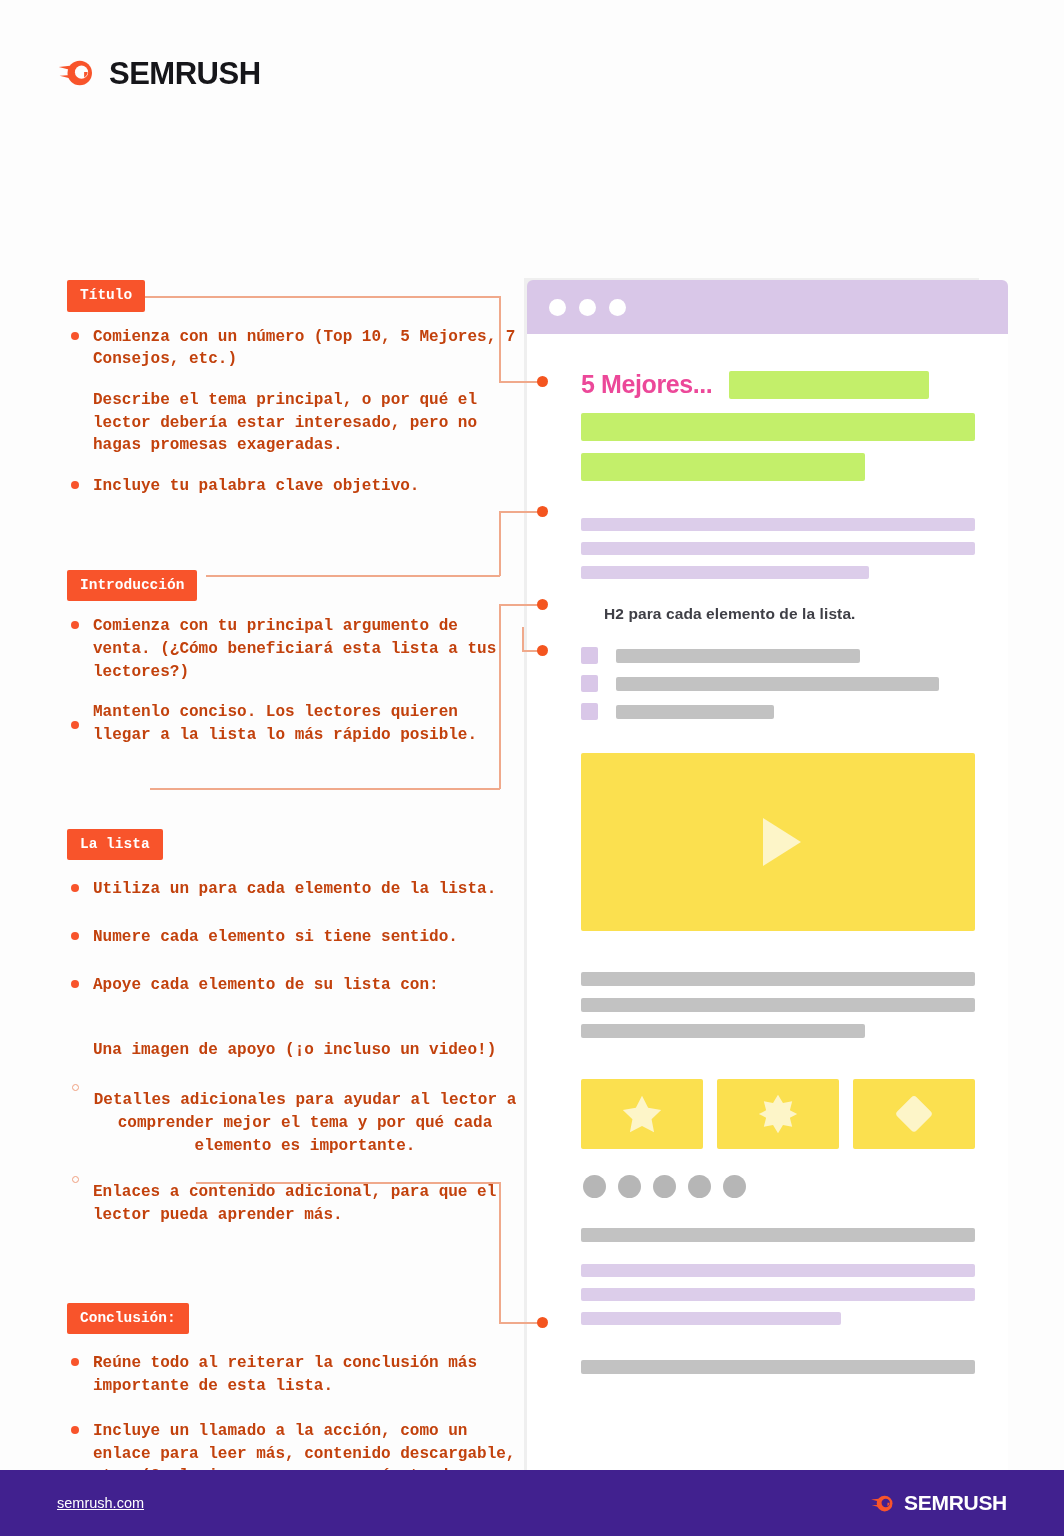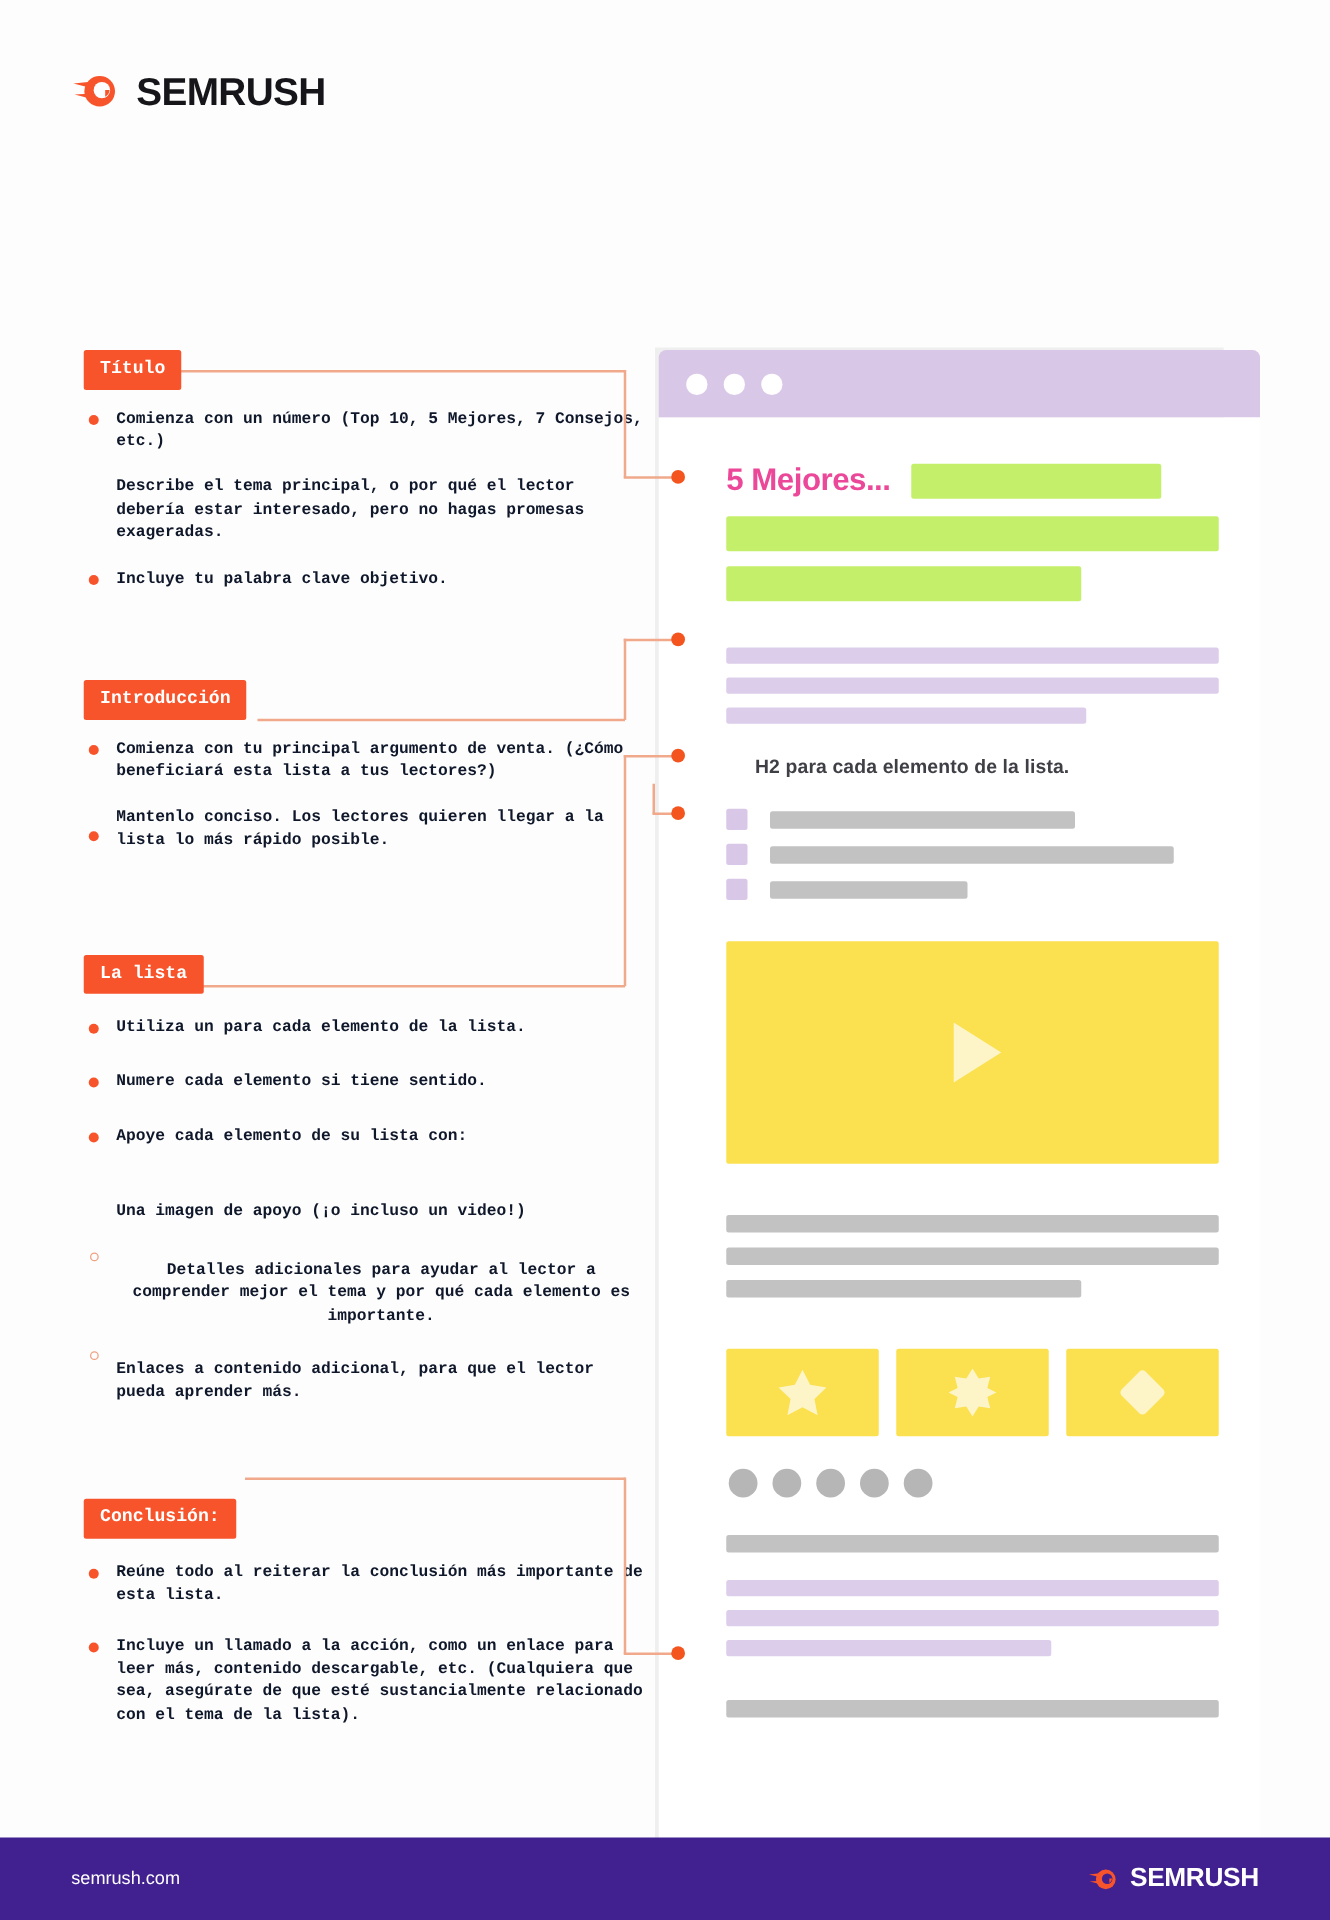--- a/index.html
+++ b/index.html
@@ -31,21 +31,21 @@
   .section { position: relative; margin-bottom: 0; }
   .badge {
     display: inline-block; background: #f8542b; color: #ffffff;
     font-size: 14.5px; font-weight: 700; line-height: 1;
     padding: 8px 13px 9px 13px; border-radius: 2px;
     position: relative; z-index: 3;
   }
   .bullets { list-style: none; margin-top: 14px; }
   .bullets li {
     position: relative; padding-left: 26px; margin-bottom: 13px;
-    font-size: 13px; font-weight: 700; line-height: 1.42; color: #0f172a;
+    font-size: 16px; font-weight: 700; line-height: 1.42; color: #c2410c;
   }
   .bullets li .dot {
     position: absolute; left: 4px; top: 6px;
     width: 8px; height: 8px; border-radius: 50%; background: #f8542b;
   }
   .bullets li.sub { font-weight: 700; }
   .bullets li.sub .dot {
     width: 7px; height: 7px; border-radius: 50%;
     background: transparent; border: 1.3px solid #f0a080;
     left: 5px; top: -5px;
@@ -105,21 +105,21 @@
   }
   .dots-row { display: flex; gap: 12px; margin: 26px 0 0 2px; }
   .dots-row .gdot { width: 23px; height: 23px; border-radius: 50%; background: #b6b6b6; }
 
   
   .footer {
     position: absolute; left: 0; bottom: 0; width: 1064px; height: 66px;
     background: #41218f; display: flex; align-items: center;
     justify-content: space-between; padding: 0 57px;
   }
-  .footer-url { color: #ffffff; font-size: 14.5px; }
+  .footer-url { color: #ffffff; font-size: 14.5px; text-decoration: underline; }
   .footer-brand { display: flex; align-items: center; gap: 7px; }
   .footer-brand .fw { color: #ffffff; font-size: 21px; font-weight: 700; letter-spacing: -0.3px; }
 </style>
 </head>
 <body>
 
 <div class="page">
 
   <div class="brand">
     <svg class="brand-mark" viewBox="0 0 48 48">

